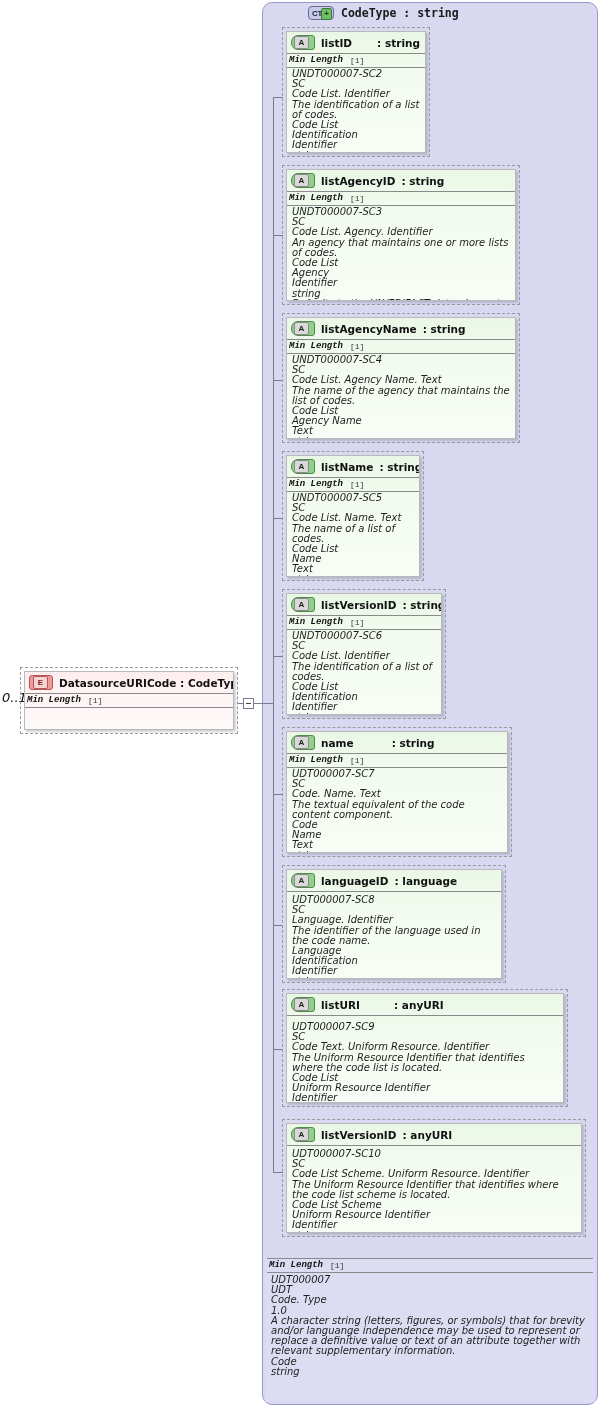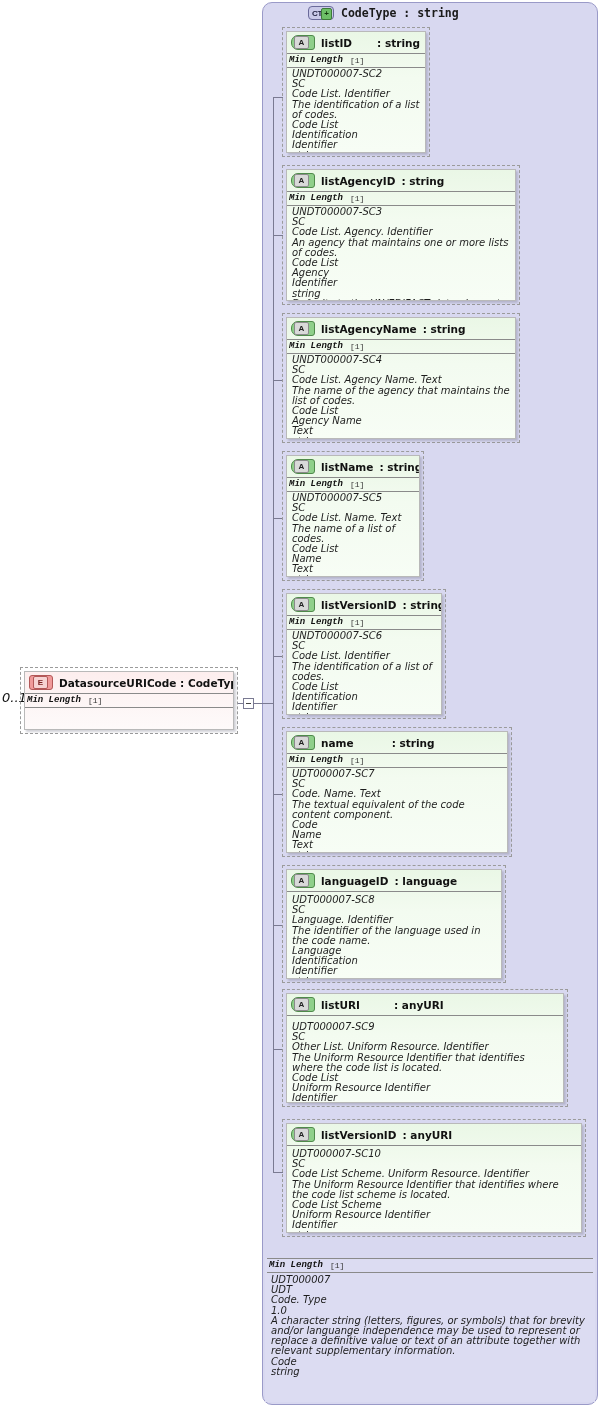--- a/index.html
+++ b/index.html
@@ -364,21 +364,21 @@
     <div class="node-inner">
       <div class="node-title">
         <span class="a-icon"><i>A</i></span>
         <span>listURI</span>
         <span style="width:22px"></span>
         <span>: anyURI</span>
       </div>
       <div class="doc" style="border-top:1px solid #8a8a8a;padding-top:6px;">
         <div>UDT000007-SC9</div>
         <div>SC</div>
-        <div>Other List. Uniform Resource. Identifier</div>
+        <div>Code Text. Uniform Resource. Identifier</div>
         <div>The Uniform Resource Identifier that identifies where the code list is located.</div>
         <div>Code List</div>
         <div>Uniform Resource Identifier</div>
         <div>Identifier</div>
         <div>string</div>
       </div>
     </div>
   </div>
 
   <div class="node attr" style="left:282px;top:1119px;width:304px;height:118px;">

